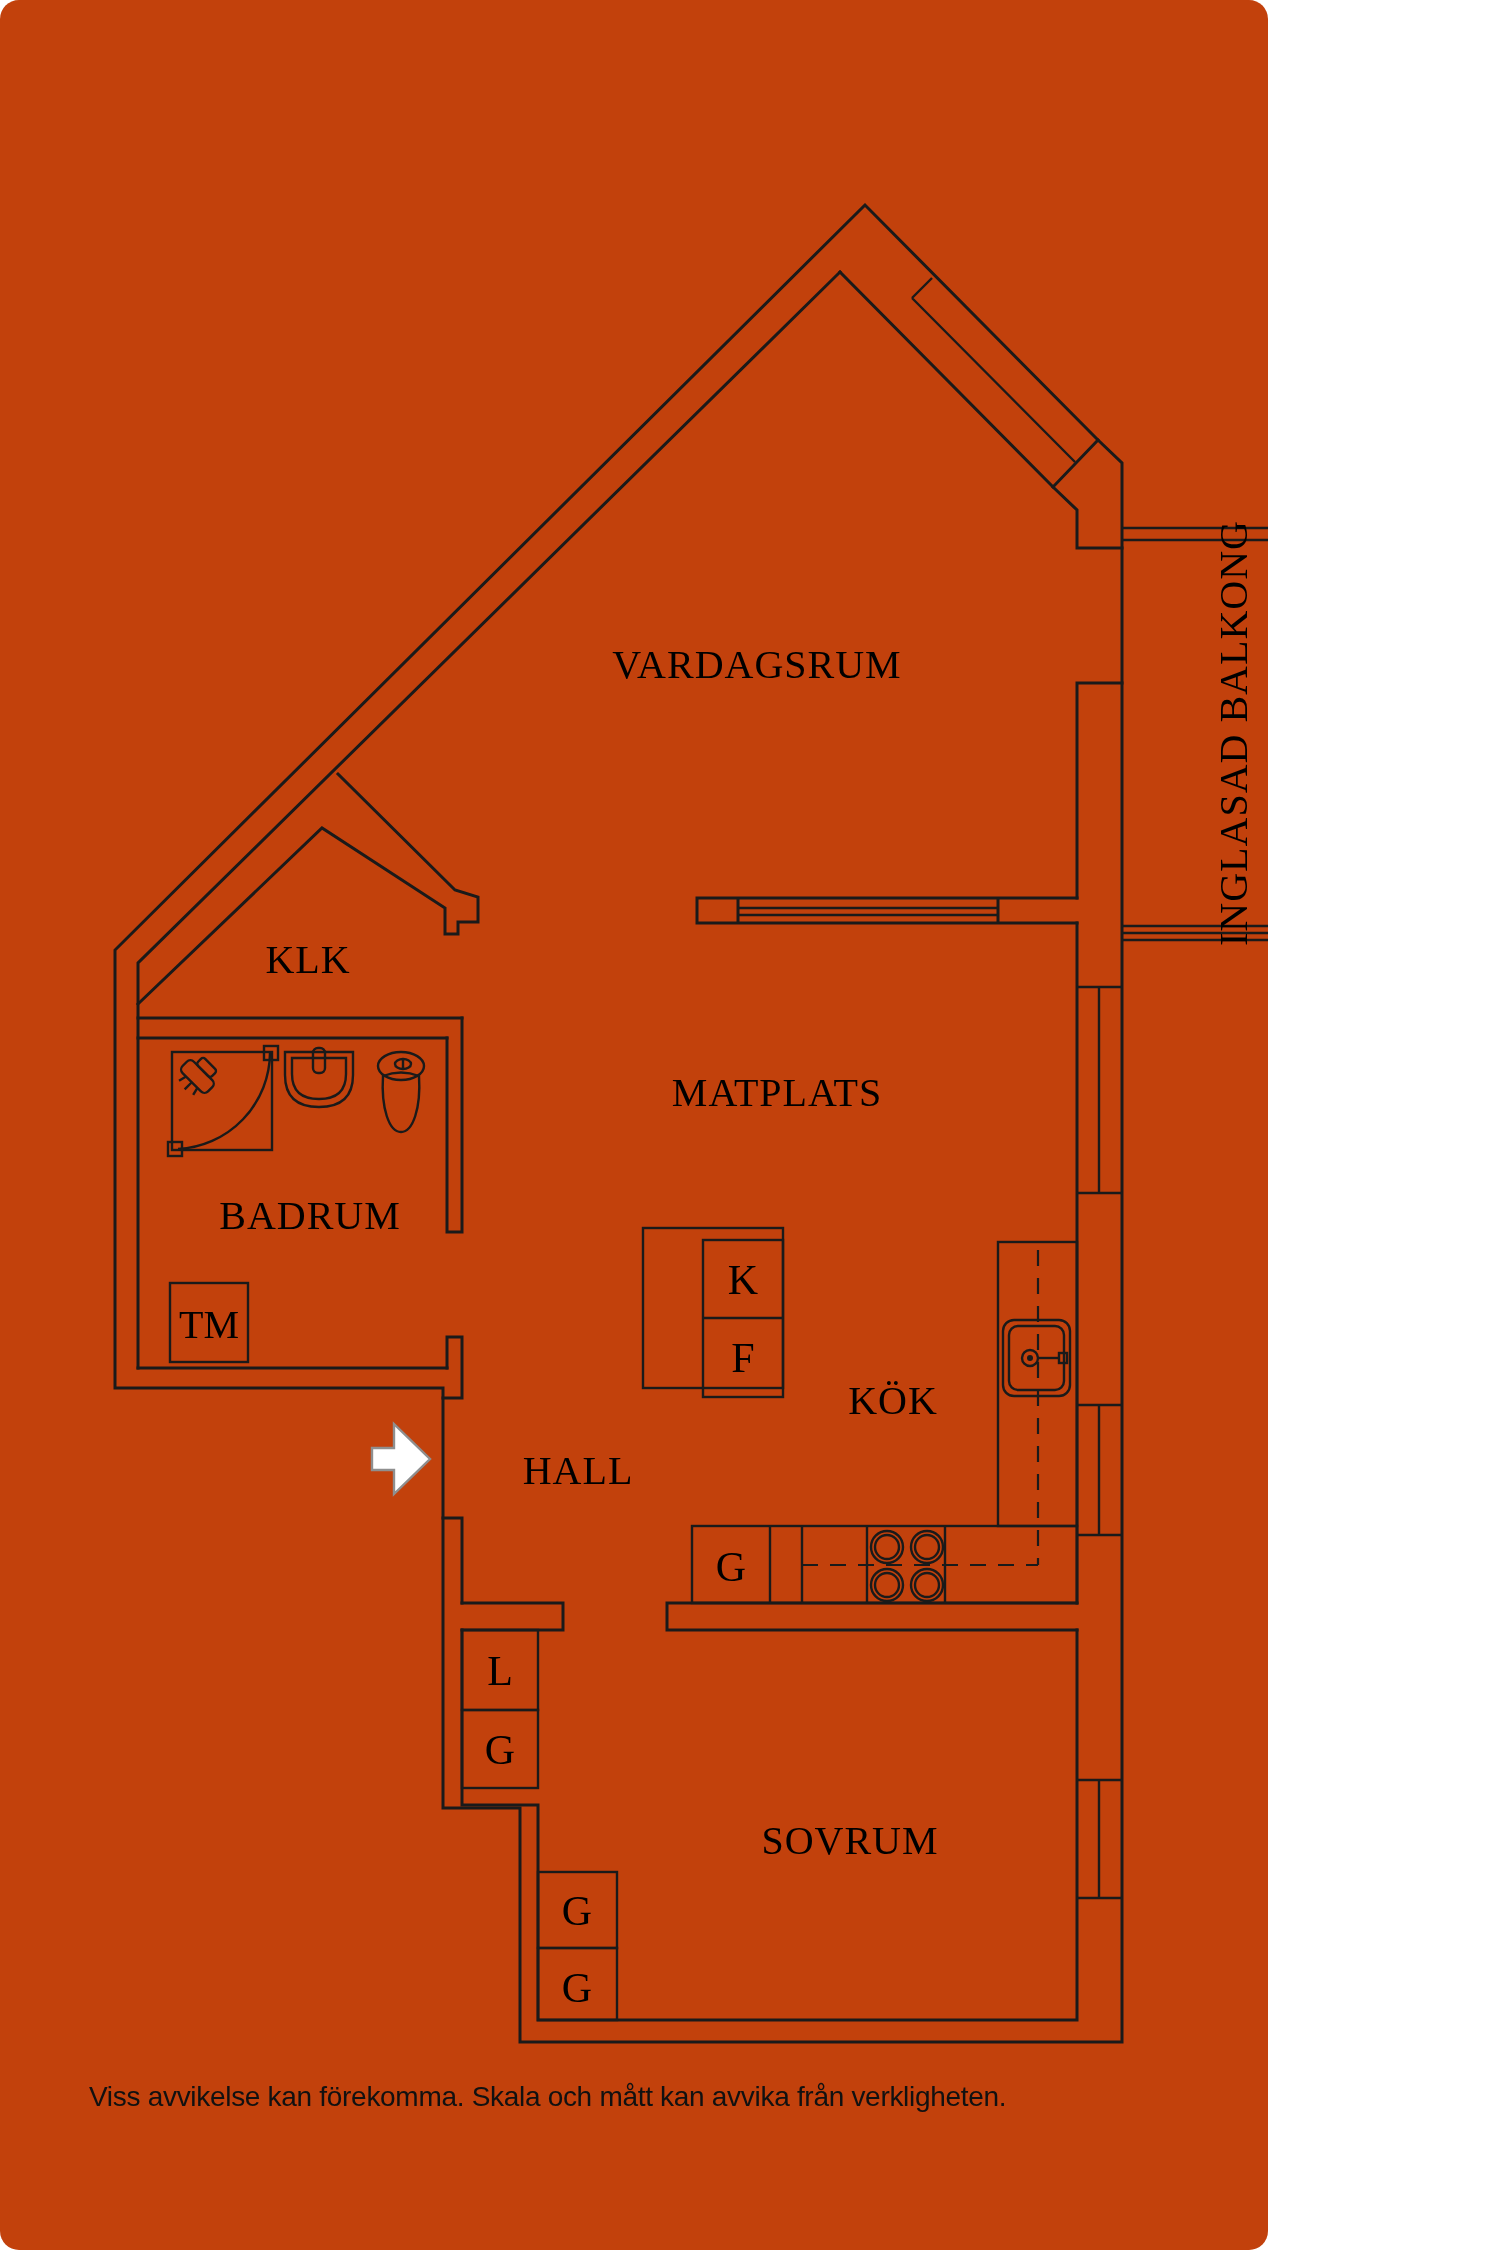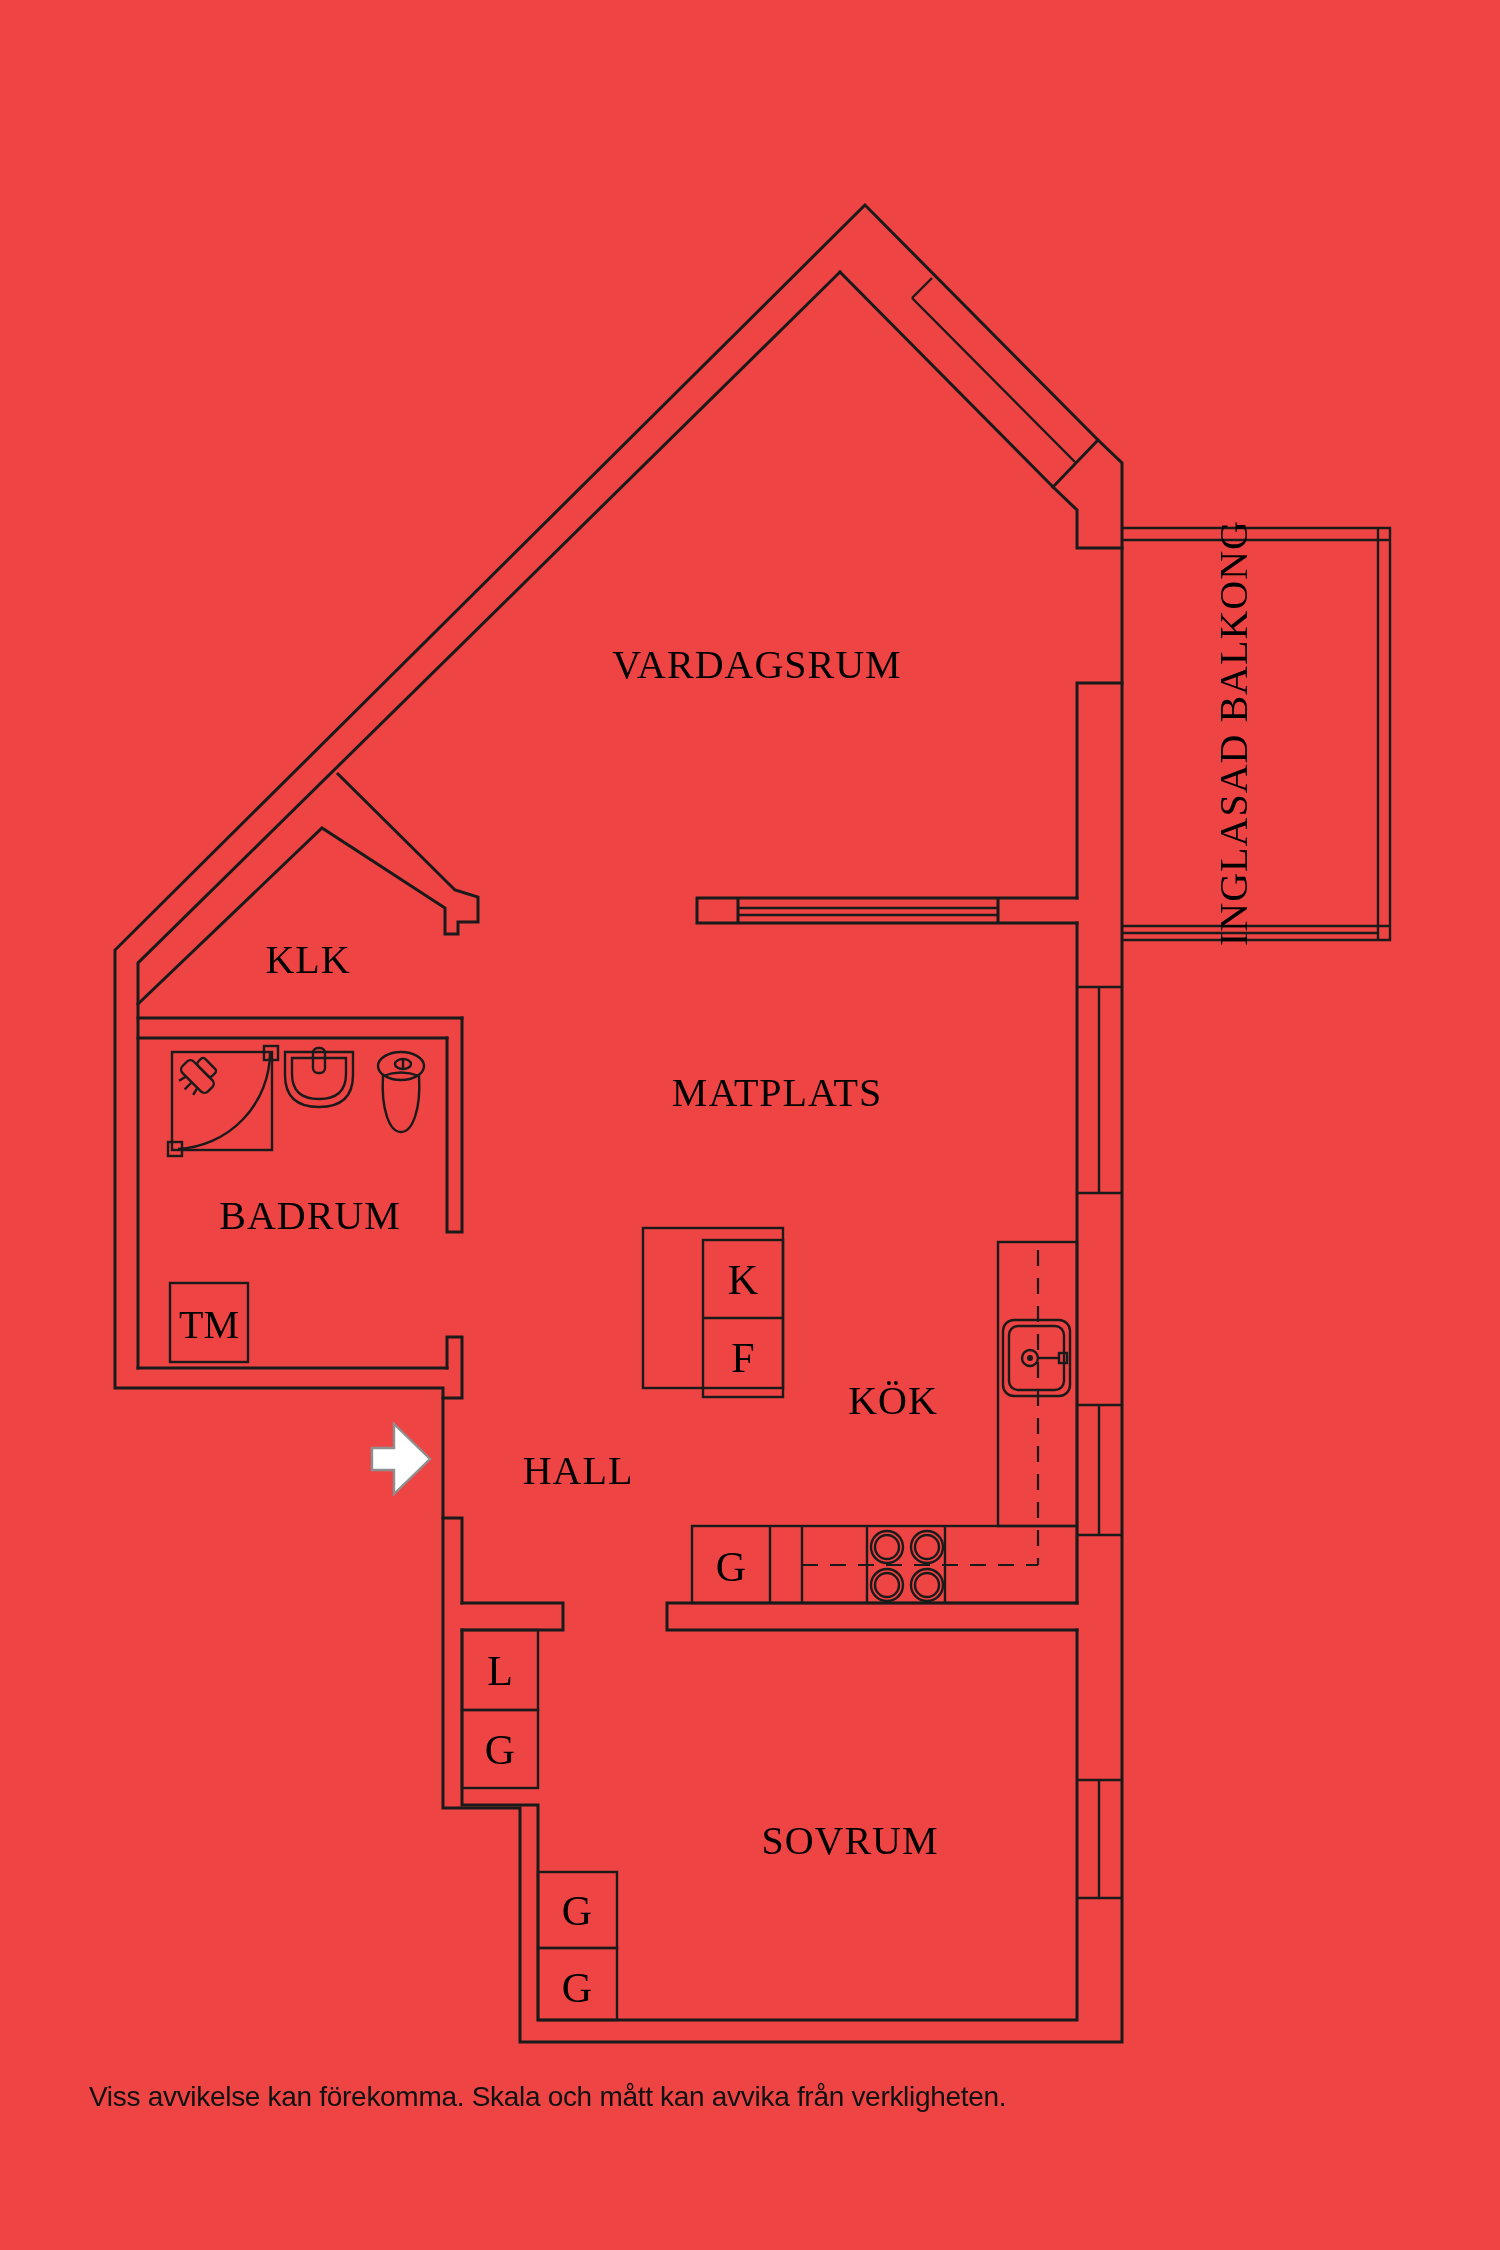--- a/index.html
+++ b/index.html
@@ -1,17 +1,17 @@
 <!DOCTYPE html>
 <html><head>
 <meta charset="utf-8">
 <style>
   html,body{margin:0;padding:0;background:#ffffff;}
-  .stage{position:relative;width:1500px;height:2250px;background:#ef4444;overflow:hidden;
-         font-family:"Liberation Serif", serif;}
+  .stage{position:relative;width:1268px;height:2250px;background:#c2410c;overflow:hidden;
+         font-family:"Liberation Serif", serif;border-radius:19px;}
   svg{position:absolute;left:0;top:0;display:block;}
   .room-label{font-family:"Liberation Serif", serif;font-size:40px;fill:#000;letter-spacing:1px;}
   .small-label{font-family:"Liberation Serif", serif;font-size:42px;fill:#000;}
   .tm-label{font-family:"Liberation Serif", serif;font-size:40px;fill:#000;}
   .disclaimer{font-family:"Liberation Sans", sans-serif;font-size:28px;fill:#111;letter-spacing:-0.3px;}
   .wall{fill:none;stroke:#1a1a1a;stroke-width:3;stroke-linecap:square;stroke-linejoin:miter;}
   .thin{fill:none;stroke:#1a1a1a;stroke-width:2.4;}
   .fixture{fill:none;stroke:#1a1a1a;stroke-width:2.4;}
   .dash{fill:none;stroke:#1a1a1a;stroke-width:2.2;stroke-dasharray:16 12;}
   .arrow{fill:#ffffff;stroke:#8f8f8f;stroke-width:2.4;stroke-linejoin:miter;}

